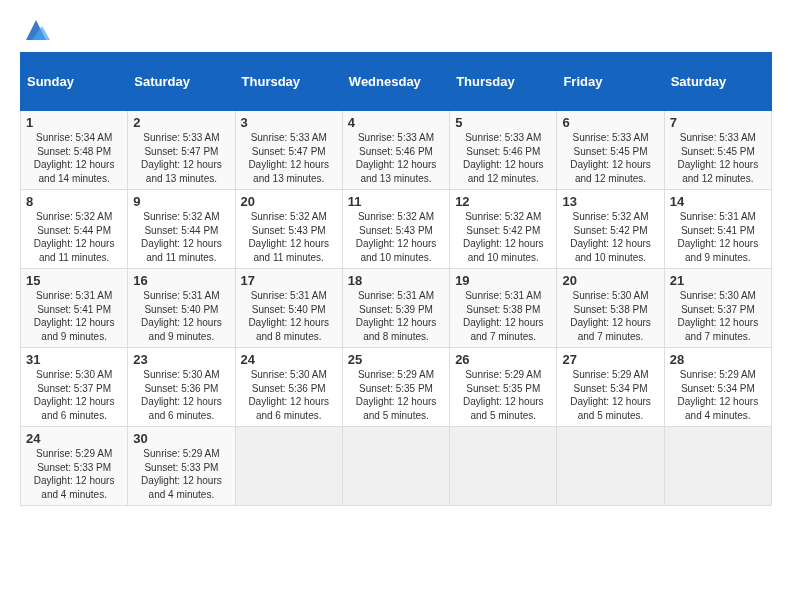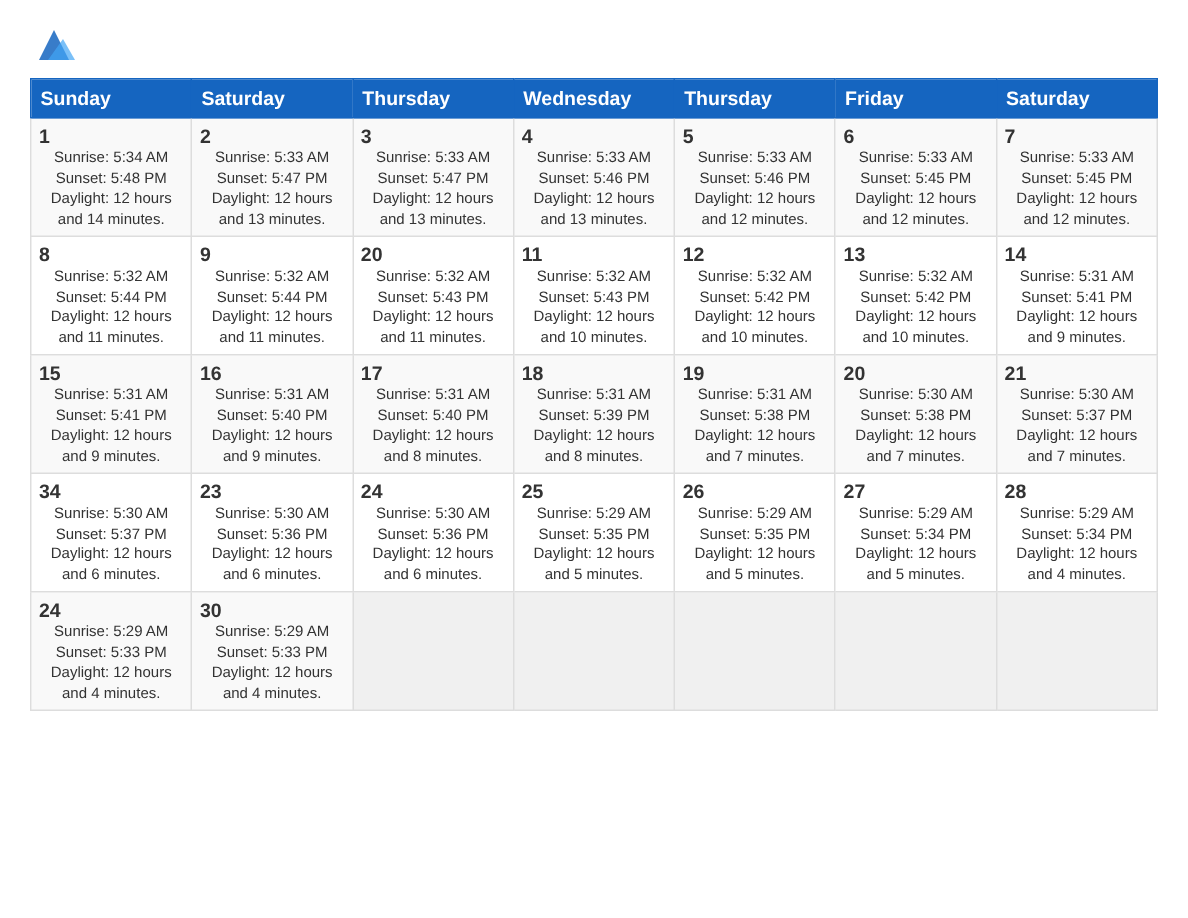--- a/index.html
+++ b/index.html
@@ -55,21 +55,21 @@
     }
     .calendar {
       width: 100%;
       border-collapse: collapse;
       border: 1px solid #ccc;
     }
     .calendar th {
       background: #1565c0;
       color: #fff;
       text-align: left;
-      padding: 5px 6px;
+      padding: 21px 6px;
       font-size: 13px;
       font-weight: bold;
       border: 1px solid #1565c0;
     }
     .calendar td {
       vertical-align: top;
       padding: 4px 5px;
       border: 1px solid #ddd;
       width: 14.28%;
       min-height: 80px;
@@ -217,21 +217,21 @@
           <span class="day-num">20</span>
           <div class="day-info">Sunrise: 5:30 AM<br>Sunset: 5:38 PM<br>Daylight: 12 hours and 7 minutes.</div>
         </td>
         <td>
           <span class="day-num">21</span>
           <div class="day-info">Sunrise: 5:30 AM<br>Sunset: 5:37 PM<br>Daylight: 12 hours and 7 minutes.</div>
         </td>
       </tr>
       <tr>
         <td>
-          <span class="day-num">34</span>
+          <span class="day-num">31</span>
           <div class="day-info">Sunrise: 5:30 AM<br>Sunset: 5:37 PM<br>Daylight: 12 hours and 6 minutes.</div>
         </td>
         <td>
           <span class="day-num">23</span>
           <div class="day-info">Sunrise: 5:30 AM<br>Sunset: 5:36 PM<br>Daylight: 12 hours and 6 minutes.</div>
         </td>
         <td>
           <span class="day-num">24</span>
           <div class="day-info">Sunrise: 5:30 AM<br>Sunset: 5:36 PM<br>Daylight: 12 hours and 6 minutes.</div>
         </td>

